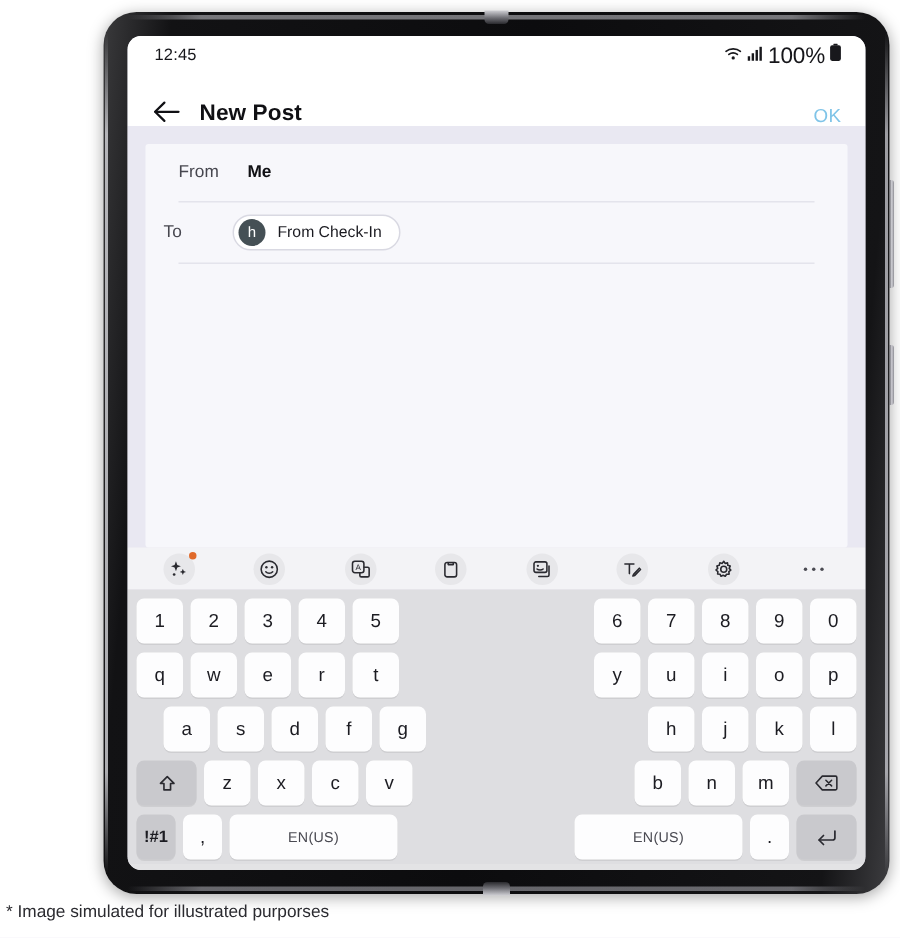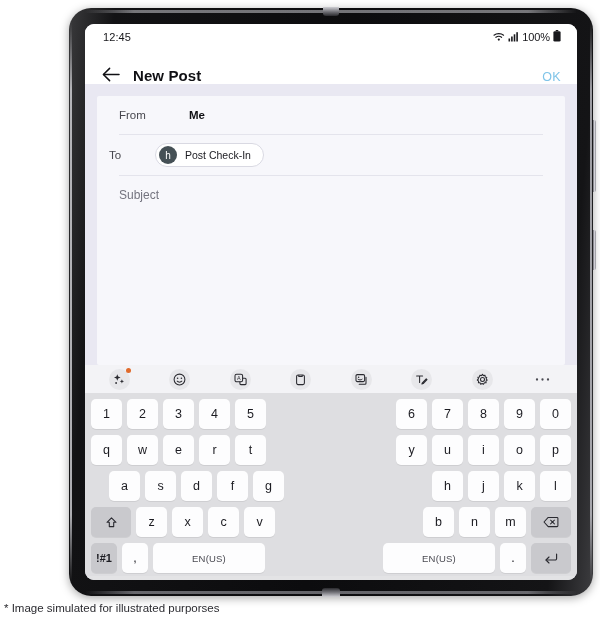--- a/index.html
+++ b/index.html
@@ -98,21 +98,21 @@
   #status-bar {
     height: 26px;
     background: #ffffff;
     display: flex;
     align-items: center;
     justify-content: space-between;
     padding: 0 16px 0 18px;
   }
   #status-time { font-size: 11px; color: #16161a; letter-spacing: .1px; }
   #status-right { display: flex; align-items: center; gap: 3px; }
-  #status-battery-text { font-size: 11px; color: #16161a; letter-spacing: -.1px; }
+  #status-battery-text { font-size: 15px; color: #16161a; letter-spacing: -.1px; }
 
   
   #app-bar {
     height: 34px;
     background: #ffffff;
     display: flex;
     align-items: flex-end;
     padding: 0 16px 0 16px;
   }
   #back-arrow { width: 20px; height: 20px; display:flex; align-items:center; justify-content:center; }
@@ -141,21 +141,21 @@
     background: #f7f7fb;
     height: 100%;
     border-radius: 2px;
   }
   .field-row {
     display: flex;
     align-items: center;
     padding: 0 22px;
     min-height: 36px;
   }
-  #from-row { height: 38px; gap: 24px; }
+  #from-row { height: 38px; }
   .field-label {
     font-size: 11.5px;
     color: #47474f;
     width: 46px;
     flex: none;
   }
   #from-value { font-size: 11.5px; color: #101014; font-weight: bold; }
   #to-row { height: 40px; padding-left: 12px; }
   #divider-1, #divider-2 {
     height: 1px;
@@ -324,28 +324,25 @@
         <div class="field-row" id="from-row">
           <span class="field-label">From</span>
           <span id="from-value">Me</span>
         </div>
         <div id="divider-1"></div>
 
         <div class="field-row" id="to-row">
           <span class="field-label">To</span>
           <span id="recipient-chip">
             <span id="chip-avatar">h</span>
-            <span id="chip-name">Post Check-In</span>
+            <span id="chip-name">From Check-In</span>
           </span>
         </div>
         <div id="divider-2"></div>
 
-        <div class="field-row" id="subject-row">
-          <span id="subject-placeholder">Subject</span>
-        </div>
 
         <div id="body-area"></div>
       </div>
     </div>
 
     <div id="keyboard-toolbar">
       <div class="toolbar-btn">
         <svg width="13" height="13" viewBox="0 0 13 13">
           <path d="M4.3 1.2 L5.2 3.6 L7.6 4.5 L5.2 5.4 L4.3 7.8 L3.4 5.4 L1 4.5 L3.4 3.6 Z" fill="#2a2a30"></path>
           <path d="M8.9 6.2 L9.5 7.7 L11 8.3 L9.5 8.9 L8.9 10.4 L8.3 8.9 L6.8 8.3 L8.3 7.7 Z" fill="#2a2a30"></path>

